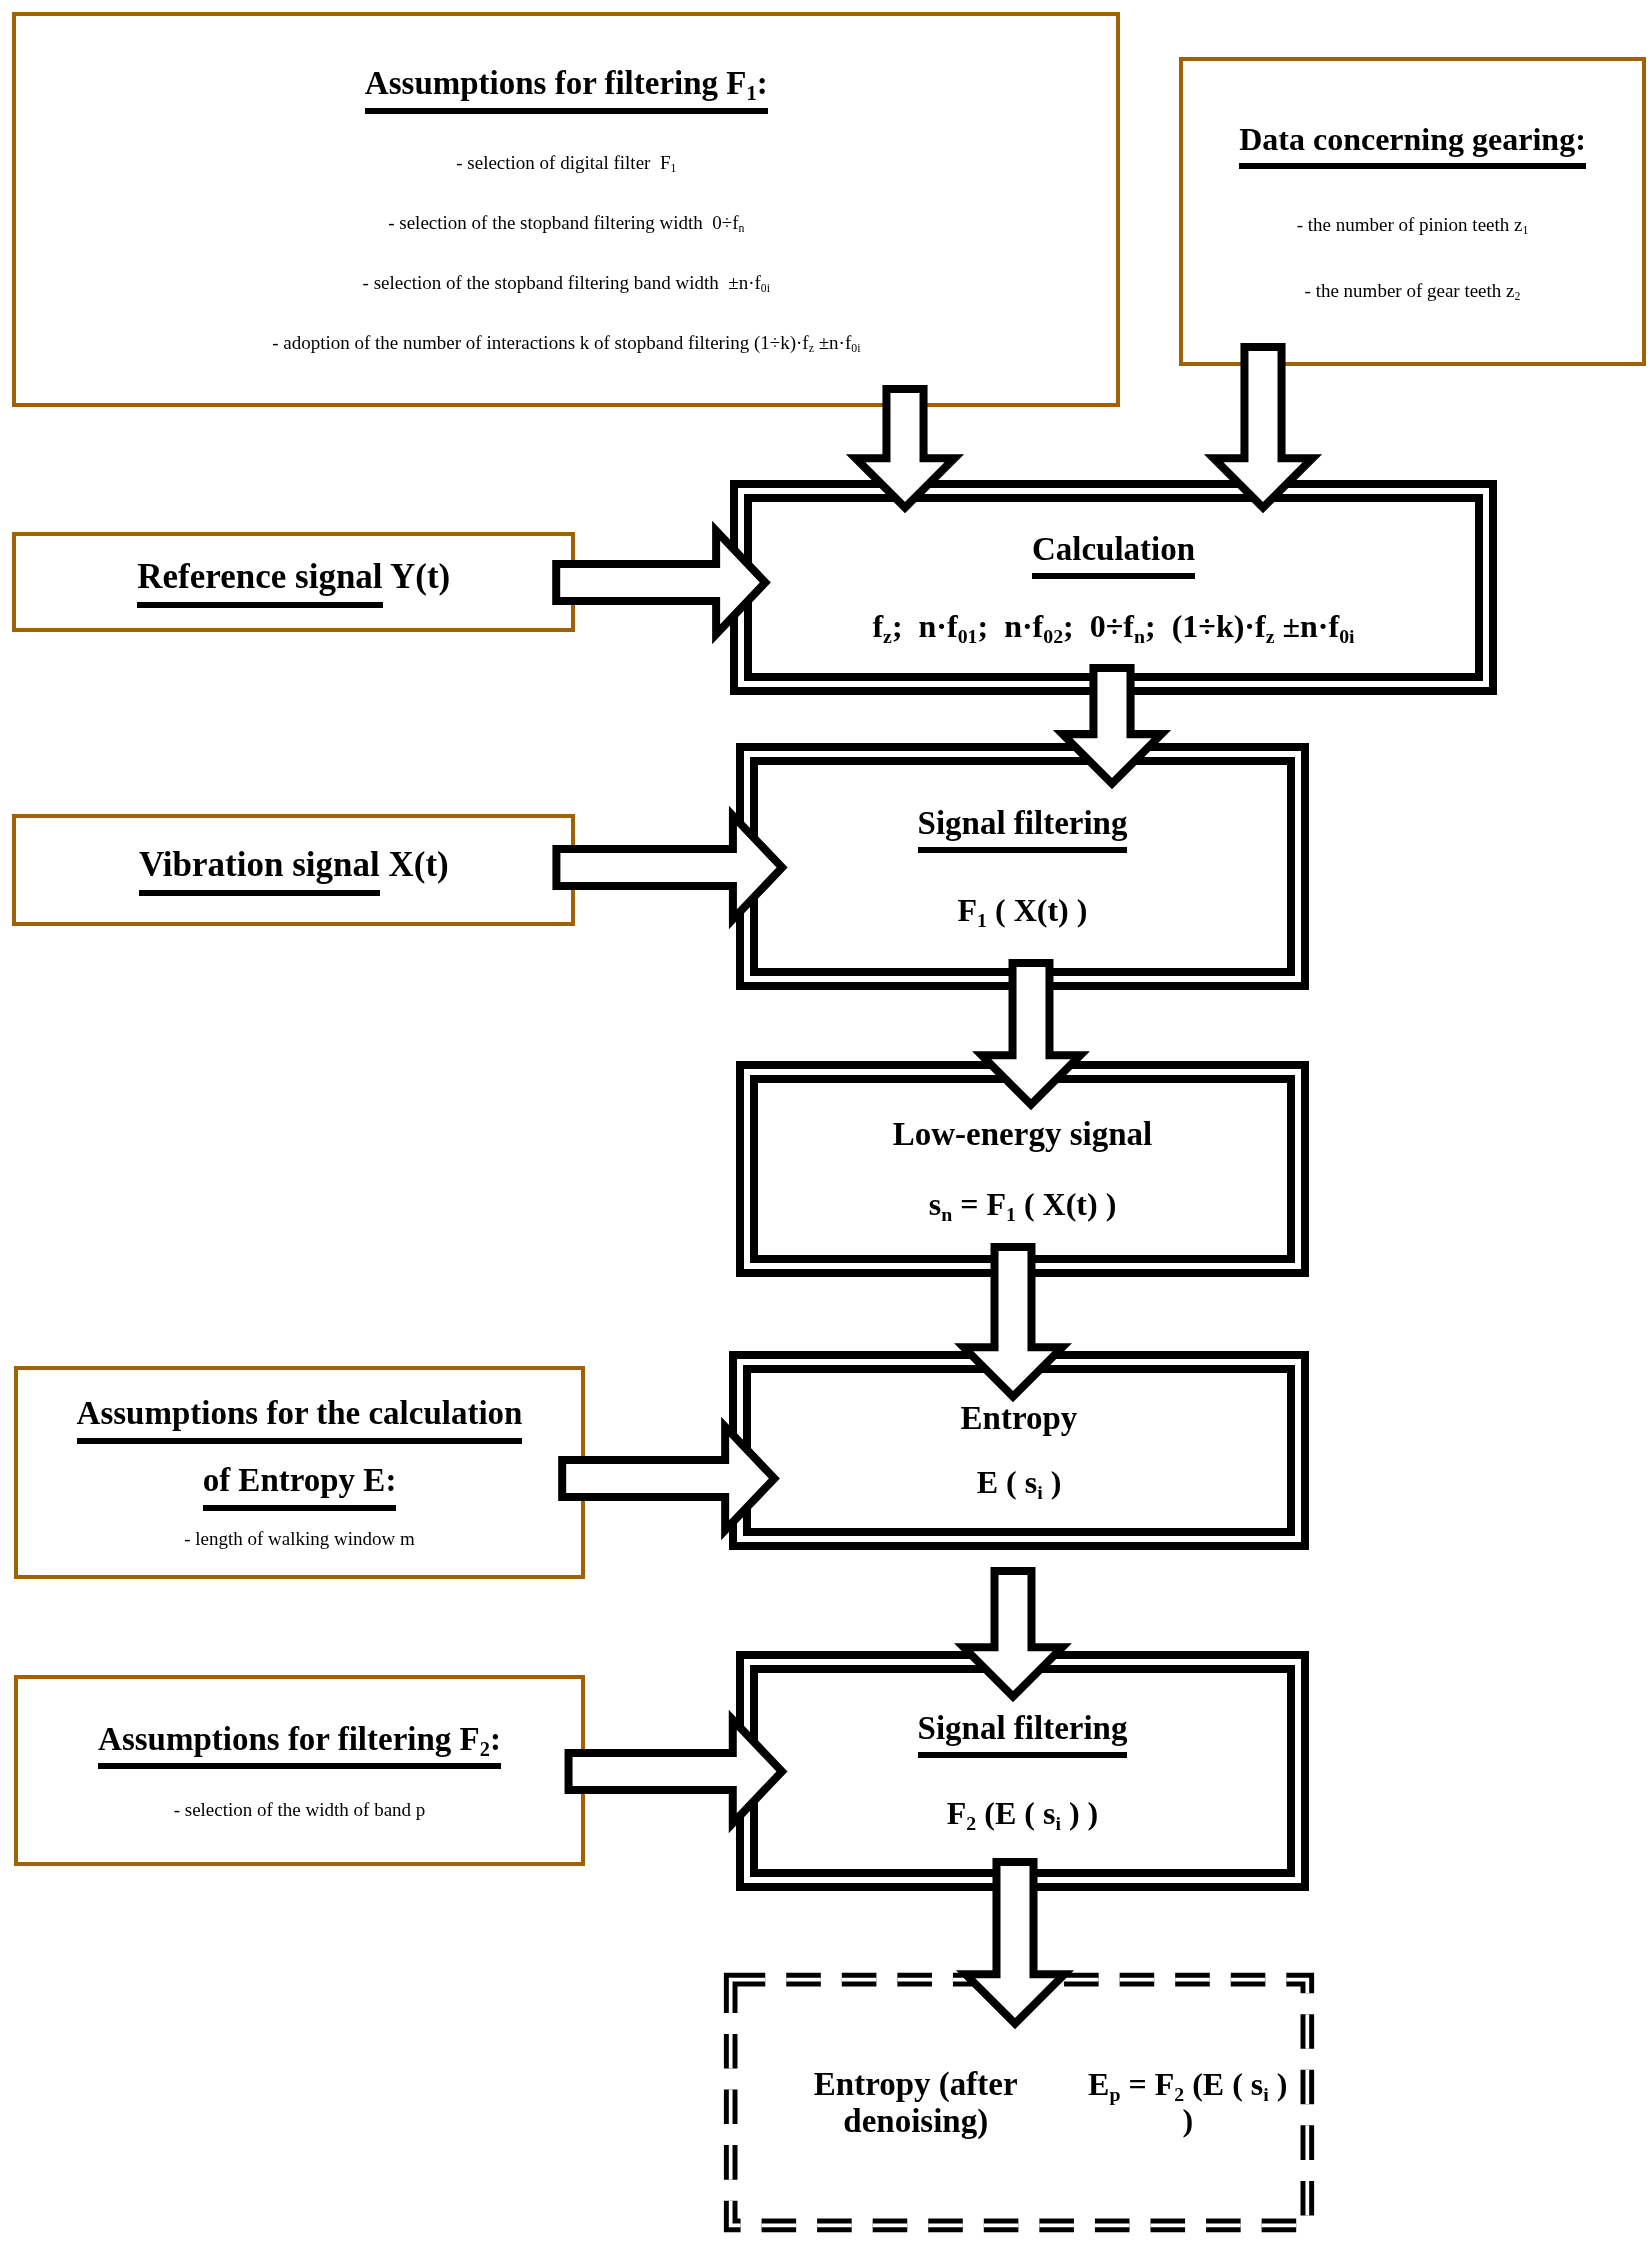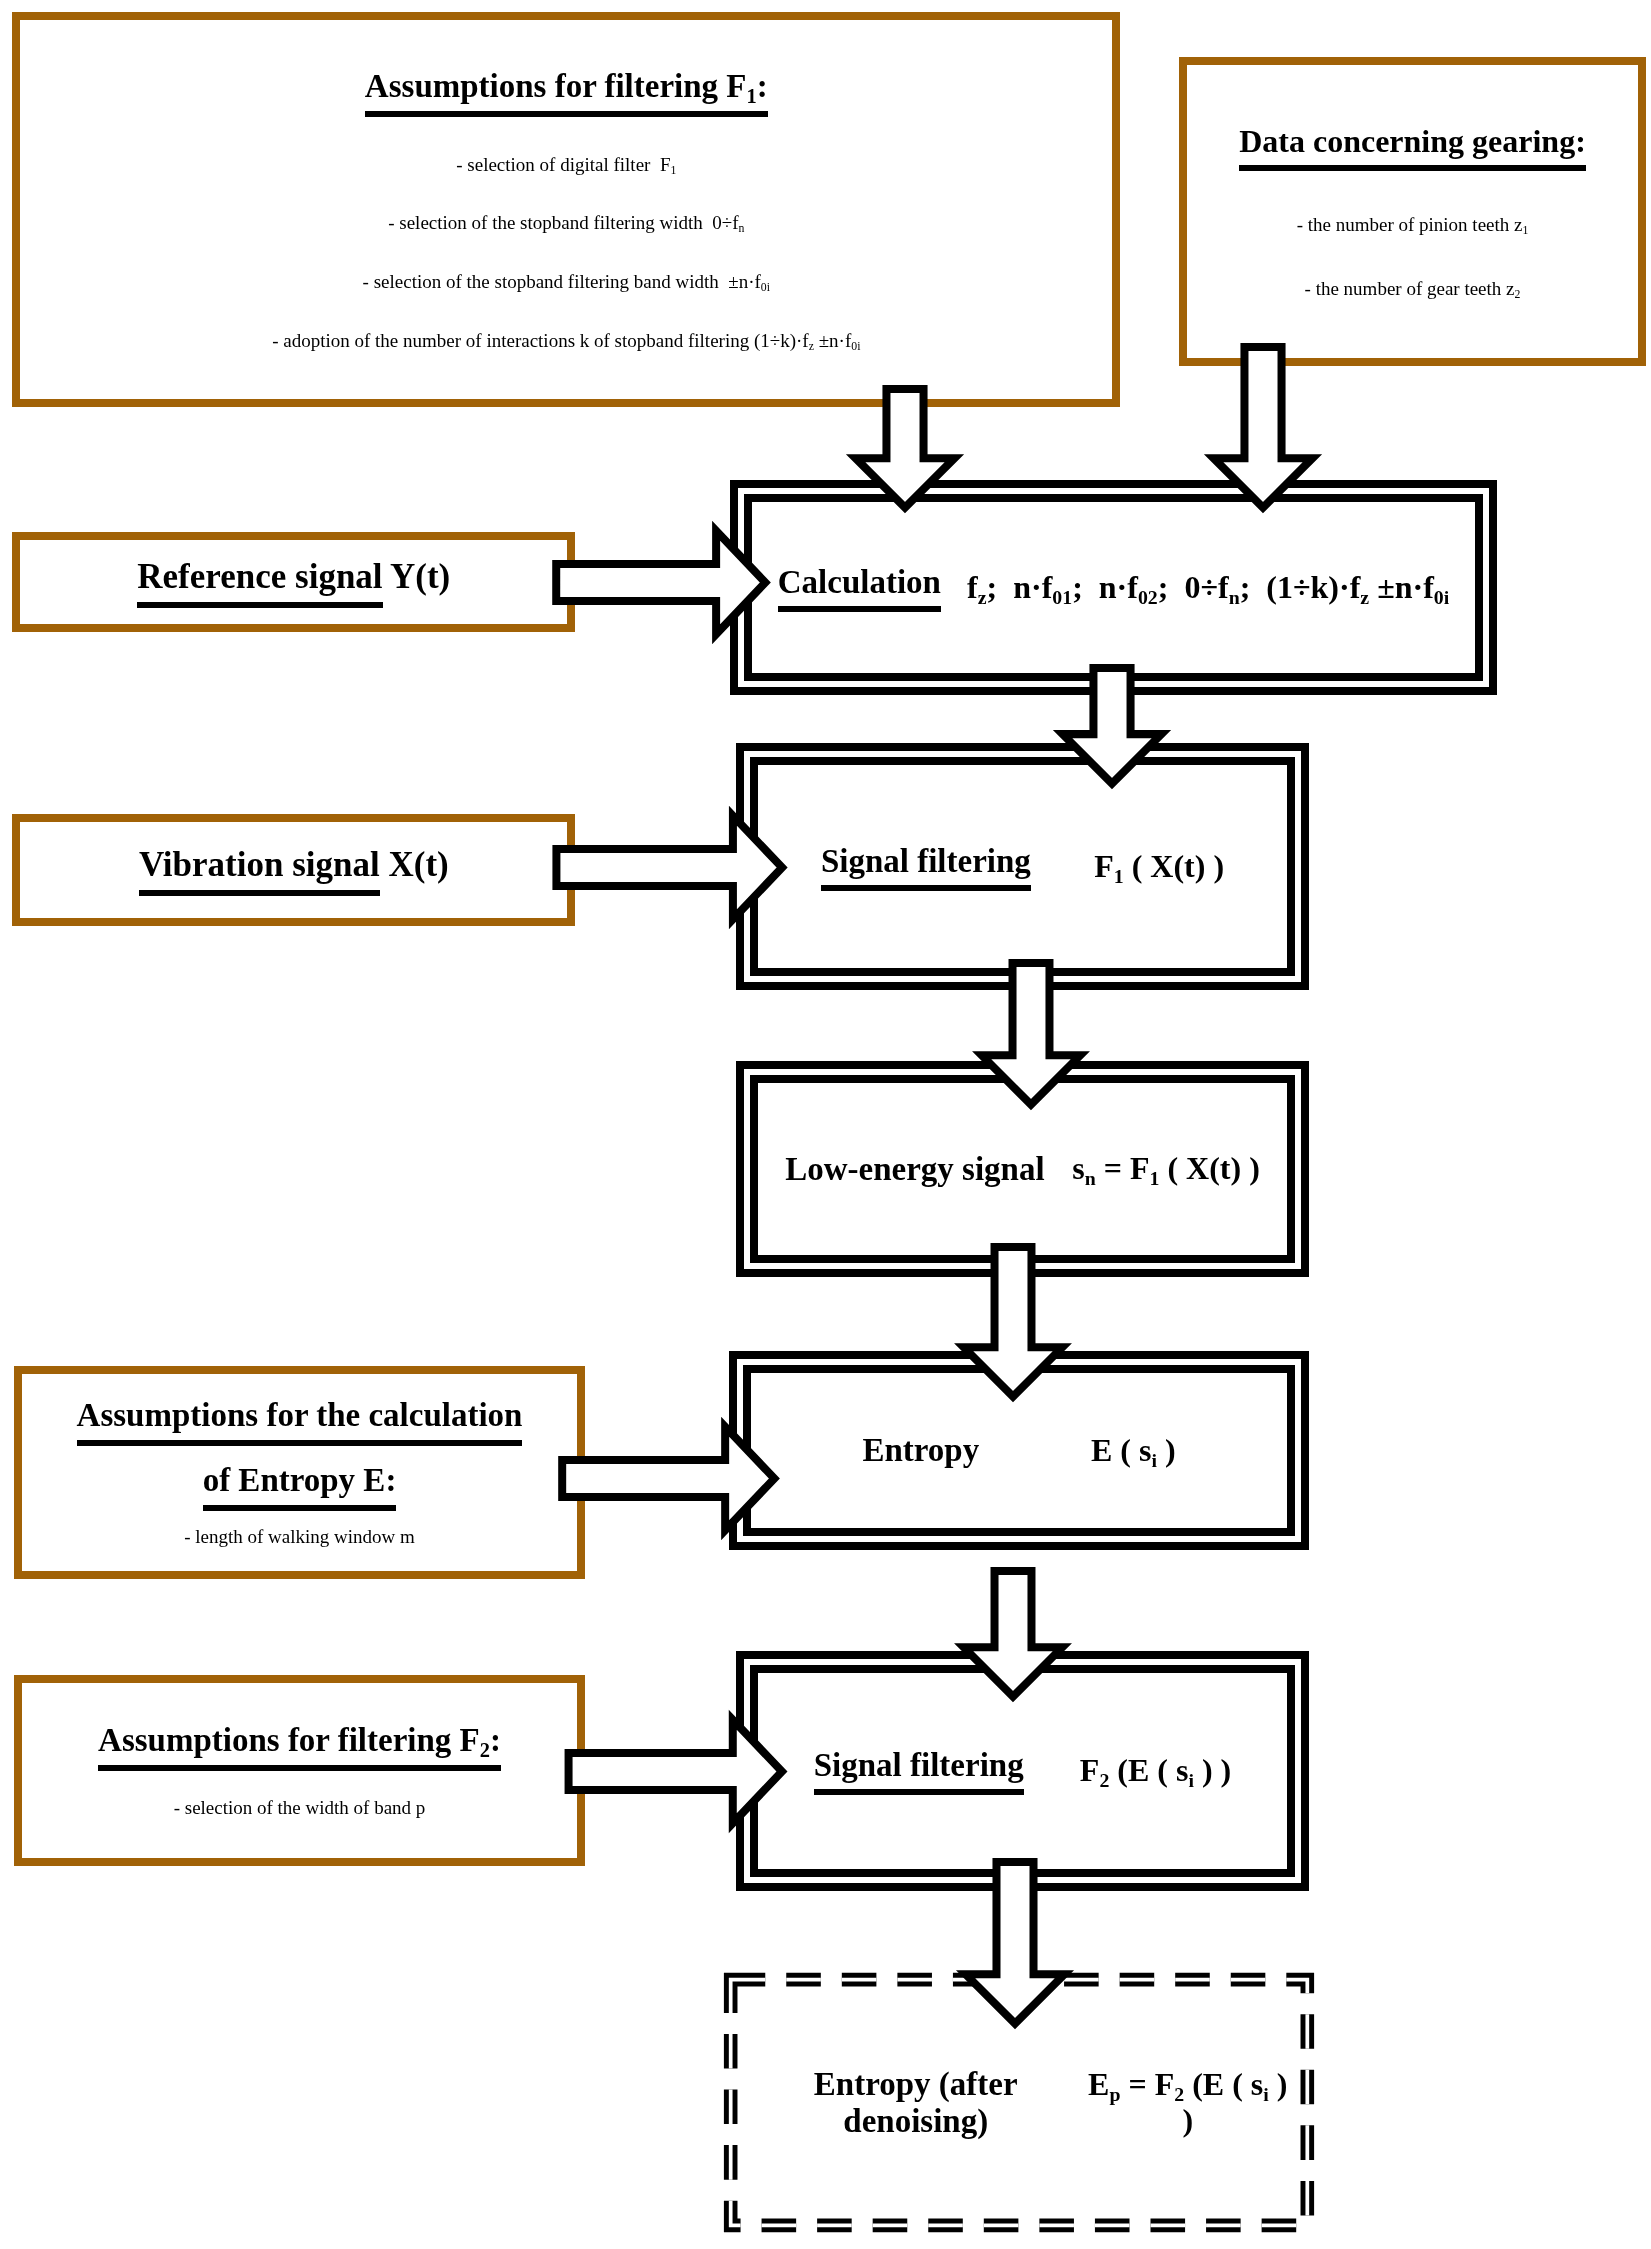--- a/index.html
+++ b/index.html
@@ -1,25 +1,25 @@
 <!DOCTYPE html>
 <html style="font-size:10px"><head>
 <meta charset="utf-8">
 <style>
   html,body{margin:0;padding:0;background:#ffffff;}
   .page{position:relative;width:1652px;height:2250px;background:#ffffff;
         font-family:"Liberation Serif","DejaVu Serif",serif;color:#000;}
   
-  .sbox{position:absolute;border:8px solid #a16207;background:#fff;box-sizing:border-box;
+  .sbox{position:absolute;border:4px solid #a16207;background:#fff;box-sizing:border-box;
         display:flex;flex-direction:column;align-items:center;justify-content:space-evenly;
         text-align:center;}
   
   .dbl{position:absolute;border:8px solid #000;background:#fff;box-sizing:border-box;}
   .dbl .in{position:absolute;inset:5.6px;border:8px solid #000;background:#fff;
-        display:flex;align-items:center;justify-content:space-evenly;
+        display:flex;flex-direction:column;align-items:center;justify-content:space-evenly;
         text-align:center;}
   .title{font-weight:bold;font-size:33px;line-height:1.15;}
   .u{border-bottom:6.2px solid #000;padding-bottom:5px;display:inline-block;}
   .item{font-size:19px;line-height:1.15;white-space:pre-wrap;}
   .ftitle{font-weight:bold;font-size:33px;}
   .formula{font-weight:bold;font-size:32px;white-space:pre-wrap;line-height:1.1;}
   .biglabel{font-weight:bold;font-size:35px;white-space:pre;}
   sub{font-size:0.62em;line-height:0;vertical-align:-0.28em;}
   .arrow{position:absolute;overflow:visible;}
   .arrow polygon{fill:#ffffff;stroke:#000000;stroke-width:13;stroke-linejoin:miter;}

